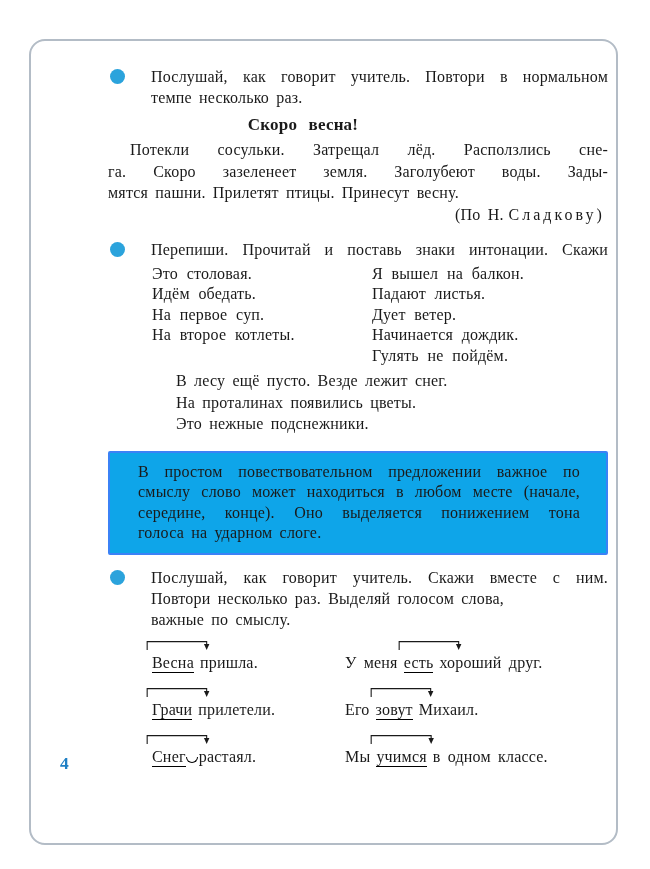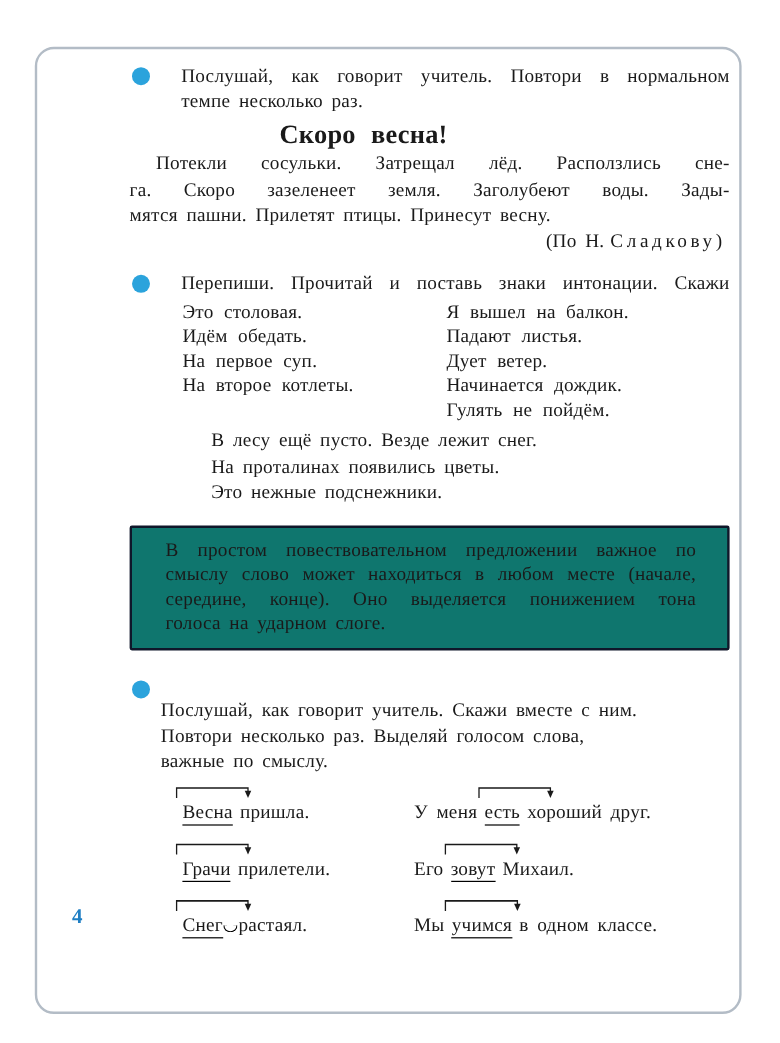--- a/index.html
+++ b/index.html
@@ -17,42 +17,42 @@
   .frame {
     position: absolute;
     left: 29px; top: 39px;
     width: 589px; height: 806px;
     border: 2px solid #b3bcc6;
     border-radius: 16px;
     box-sizing: border-box;
   }
   .content {
     position: absolute;
-    left: 108px; top: 53px;
+    left: 108px; top: 66px;
     width: 500px;
     letter-spacing: 0.2px;
     word-spacing: 3px;
   }
   .line { line-height: 21px; }
   .jl { text-align: justify; text-align-last: justify; }
   .indent { text-indent: 22px; }
 
   .ex { display: flex; align-items: flex-start; }
   .bullet {
     flex: 0 0 15px;
     width: 15px; height: 15px;
     border-radius: 50%;
     background: #2ba3dc;
     margin: 3px 0 0 2px;
   }
   .instr { flex: 1; margin-left: 26px; }
 
   .story-title {
     margin: 6px 0 3px 0;
-    font-size: 22px;
+    font-size: 17px;
     font-weight: bold;
     text-align: center;
     padding-right: 110px;
     line-height: 22px;
     word-spacing: 7px;
   }
   .story .line { line-height: 21.5px; }
   .attrib {
     text-align: right;
     padding-right: 6px;
@@ -65,29 +65,29 @@
 
   .cols { display: flex; margin: 4px 0 0 44px; }
   .col-l { width: 220px; }
   .col .line { line-height: 20.5px; word-spacing: 4.5px; }
 
   .extra { margin: 4px 0 0 68px; }
   .extra .line { line-height: 21.5px; }
 
   .rulebox {
     margin-top: 16px;
-    border: 2px solid #0f172a;
-    background: #0f766e;
+    border: 2px solid #3b82f6;
+    background: #0ea5e9;
     border-radius: 2px;
     padding: 9px 26px 9px 28px;
     box-sizing: border-box;
   }
   .rulebox .line { line-height: 20.5px; }
 
-  .ex3 { margin-top: 22px; flex-direction: column; }
+  .ex3 { margin-top: 12px; }
 
   .mrows { margin-left: 44px; margin-top: 2px; }
   .m-row { display: flex; margin-top: 10px; }
   .m-row:first-child { margin-top: 6px; }
   .m-cell-l { width: 193px; }
   .m-cell-r { flex: 1; }
   .m-sent {
     position: relative;
     padding-top: 16px;
     line-height: 21px;

